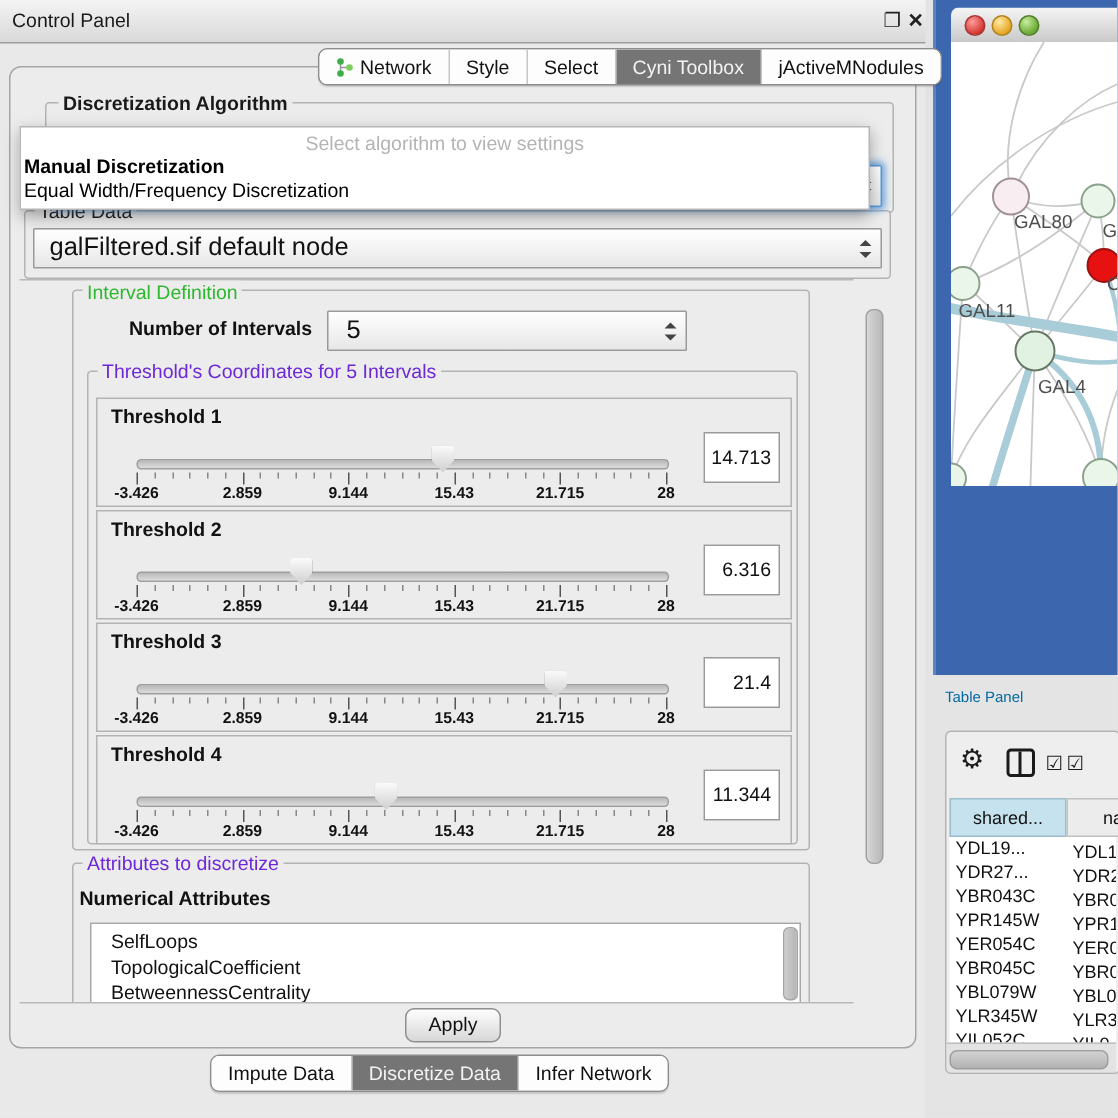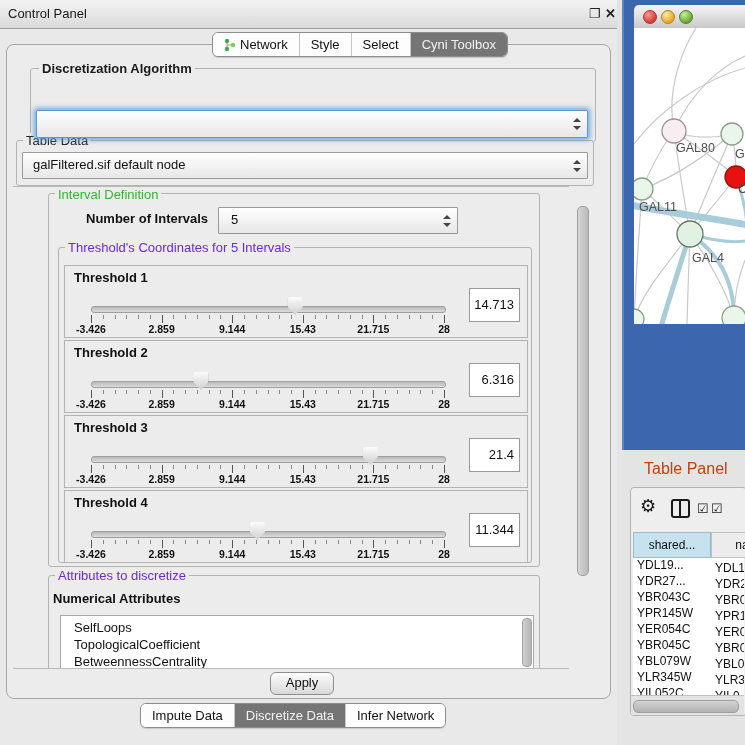--- a/index.html
+++ b/index.html
@@ -23,21 +23,21 @@
   .outer-panel{position:absolute;left:6px;top:44px;width:603px;height:653px;
     background:#ececec;border:1px solid #a6a6a6;border-radius:8px;}
 
   .group{position:absolute;border:1px solid #b3b3b3;border-radius:3px;background:#ececec;}
   .gtitle{position:absolute;font-size:13px;background:#ececec;padding:0 3px;white-space:nowrap;}
   .gtitle.dark{color:#1a1a1a;font-weight:bold;}
   .gtitle.green{color:#2eb82e;}
   .gtitle.blue{color:#6d28d9;}
 
   .combo{position:absolute;background:linear-gradient(#ffffff,#e7e7e7);
-    border:1px solid #9a9a9a;border-radius:1px;font-size:13px;color:#111;}
+    border:1px solid #9a9a9a;border-radius:1px;font-size:17px;color:#111;}
   .combo .ctext{position:absolute;left:10px;top:0;line-height:24px;white-space:nowrap;}
   .spin{position:absolute;right:7px;top:50%;width:7px;height:12px;transform:translateY(-50%);}
   .spin:before,.spin:after{content:"";position:absolute;left:0;border-left:4px solid transparent;border-right:4px solid transparent;}
   .spin:before{top:0;border-bottom:4px solid #444;}
   .spin:after{bottom:0;border-top:4px solid #444;}
   .focus-combo{box-shadow:0 0 5px 2px rgba(90,155,220,.85);border:1px solid #5a9bdc;}
 
   .popup{position:absolute;left:13px;top:84px;width:565px;height:54px;background:#fff;
     border:1px solid #b5b5b5;box-shadow:0 4px 10px rgba(0,0,0,.35);z-index:30;}
   .popup .hint{text-align:center;font-size:13px;color:#b4b4b4;padding-top:3px;}
@@ -84,21 +84,21 @@
   .net-titlebar{position:absolute;left:12px;top:5px;width:111px;height:23px;
     background:linear-gradient(#f5f5f5,#c9c9c9);border-bottom:1px solid #8a8a8a;border-top-left-radius:5px;}
   .light{position:absolute;top:5px;width:12px;height:12px;border-radius:50%;}
   .light.red{background:radial-gradient(circle at 35% 30%,#ff9a9a,#d33a33 70%);border:1px solid #a33;}
   .light.yellow{background:radial-gradient(circle at 35% 30%,#ffe9a8,#e6a723 70%);border:1px solid #b0831c;}
   .light.green{background:radial-gradient(circle at 35% 30%,#c8eda0,#69a832 70%);border:1px solid #527f27;}
   .net-canvas{position:absolute;left:12px;top:28px;width:111px;height:296px;background:#fff;overflow:hidden;}
 
   
   .table-section{position:absolute;left:617px;top:450px;width:128px;height:295px;background:#e4e4e4;}
-  .tp-title{position:absolute;left:27px;top:10px;font-size:16px;color:#c2410c;}
+  .tp-title{position:absolute;left:13px;top:10px;font-size:10px;color:#0369a1;}
   .tp-box{position:absolute;left:13px;top:37px;width:115px;height:227px;background:#eeeeee;
     border:1px solid #b3b3b3;border-radius:4px;overflow:hidden;}
   .gear-ico{position:absolute;left:9px;top:7px;font-size:18px;color:#1a1a1a;}
   .split-ico{position:absolute;left:40px;top:11px;width:15px;height:15px;border:2px solid #1a1a1a;border-radius:3px;}
   .split-ico:before{content:"";position:absolute;left:6px;top:0;width:2px;height:15px;background:#1a1a1a;}
   .cb-ico{position:absolute;top:13px;font-size:13px;color:#1a1a1a;}
   .tbl-hdr{position:absolute;top:44px;height:24px;font-size:12px;color:#111;text-align:center;line-height:24px;overflow:hidden;white-space:nowrap;}
   .hdr1{left:2px;width:76px;background:#c6e2ef;border:1px solid #9dbccb;}
   .hdr2{left:80px;width:70px;background:#ececec;border:1px solid #c0c0c0;}
   .tbl-rows{position:absolute;left:2px;top:70px;width:111px;height:138px;background:#fff;overflow:hidden;}
@@ -137,31 +137,41 @@
         </div>
         <div class="tab">
           <span>Style</span>
         </div>
         <div class="tab">
           <span>Select</span>
         </div>
         <div class="tab sel">
           <span>Cyni Toolbox</span>
         </div>
+        <div class="tab">
+          <span>jActiveMNodules</span>
+        </div>
       </div>
 
     <div class="outer-panel"></div>
 
     <div class="group" style="left:30px;top:68px;width:564px;height:72px;"></div>
     <span class="gtitle dark" style="left:39px;top:61px;">Discretization Algorithm</span>
 
     <div class="combo focus-combo" style="left:36px;top:110px;width:550px;height:26px;z-index:2;">
       <span class="spin"></span>
     </div>
 
+    <div class="popup">
+      <div class="hint">Select algorithm to view settings</div>
+      <div id="popupOpts">
+          <div class="opt bold">Manual Discretization</div>
+          <div class="opt">Equal Width/Frequency Discretization</div>
+        </div>
+    </div>
 
     <div class="group" style="left:16px;top:140px;width:576px;height:44px;"></div>
     <span class="gtitle dark" style="left:23px;top:133px;font-weight:normal;color:#222;">Table Data</span>
     <div class="combo" style="left:22px;top:152px;width:564px;height:25px;">
       <span class="ctext">galFiltered.sif default node</span>
       <span class="spin"></span>
     </div>
 
     <div class="viewport">
 

